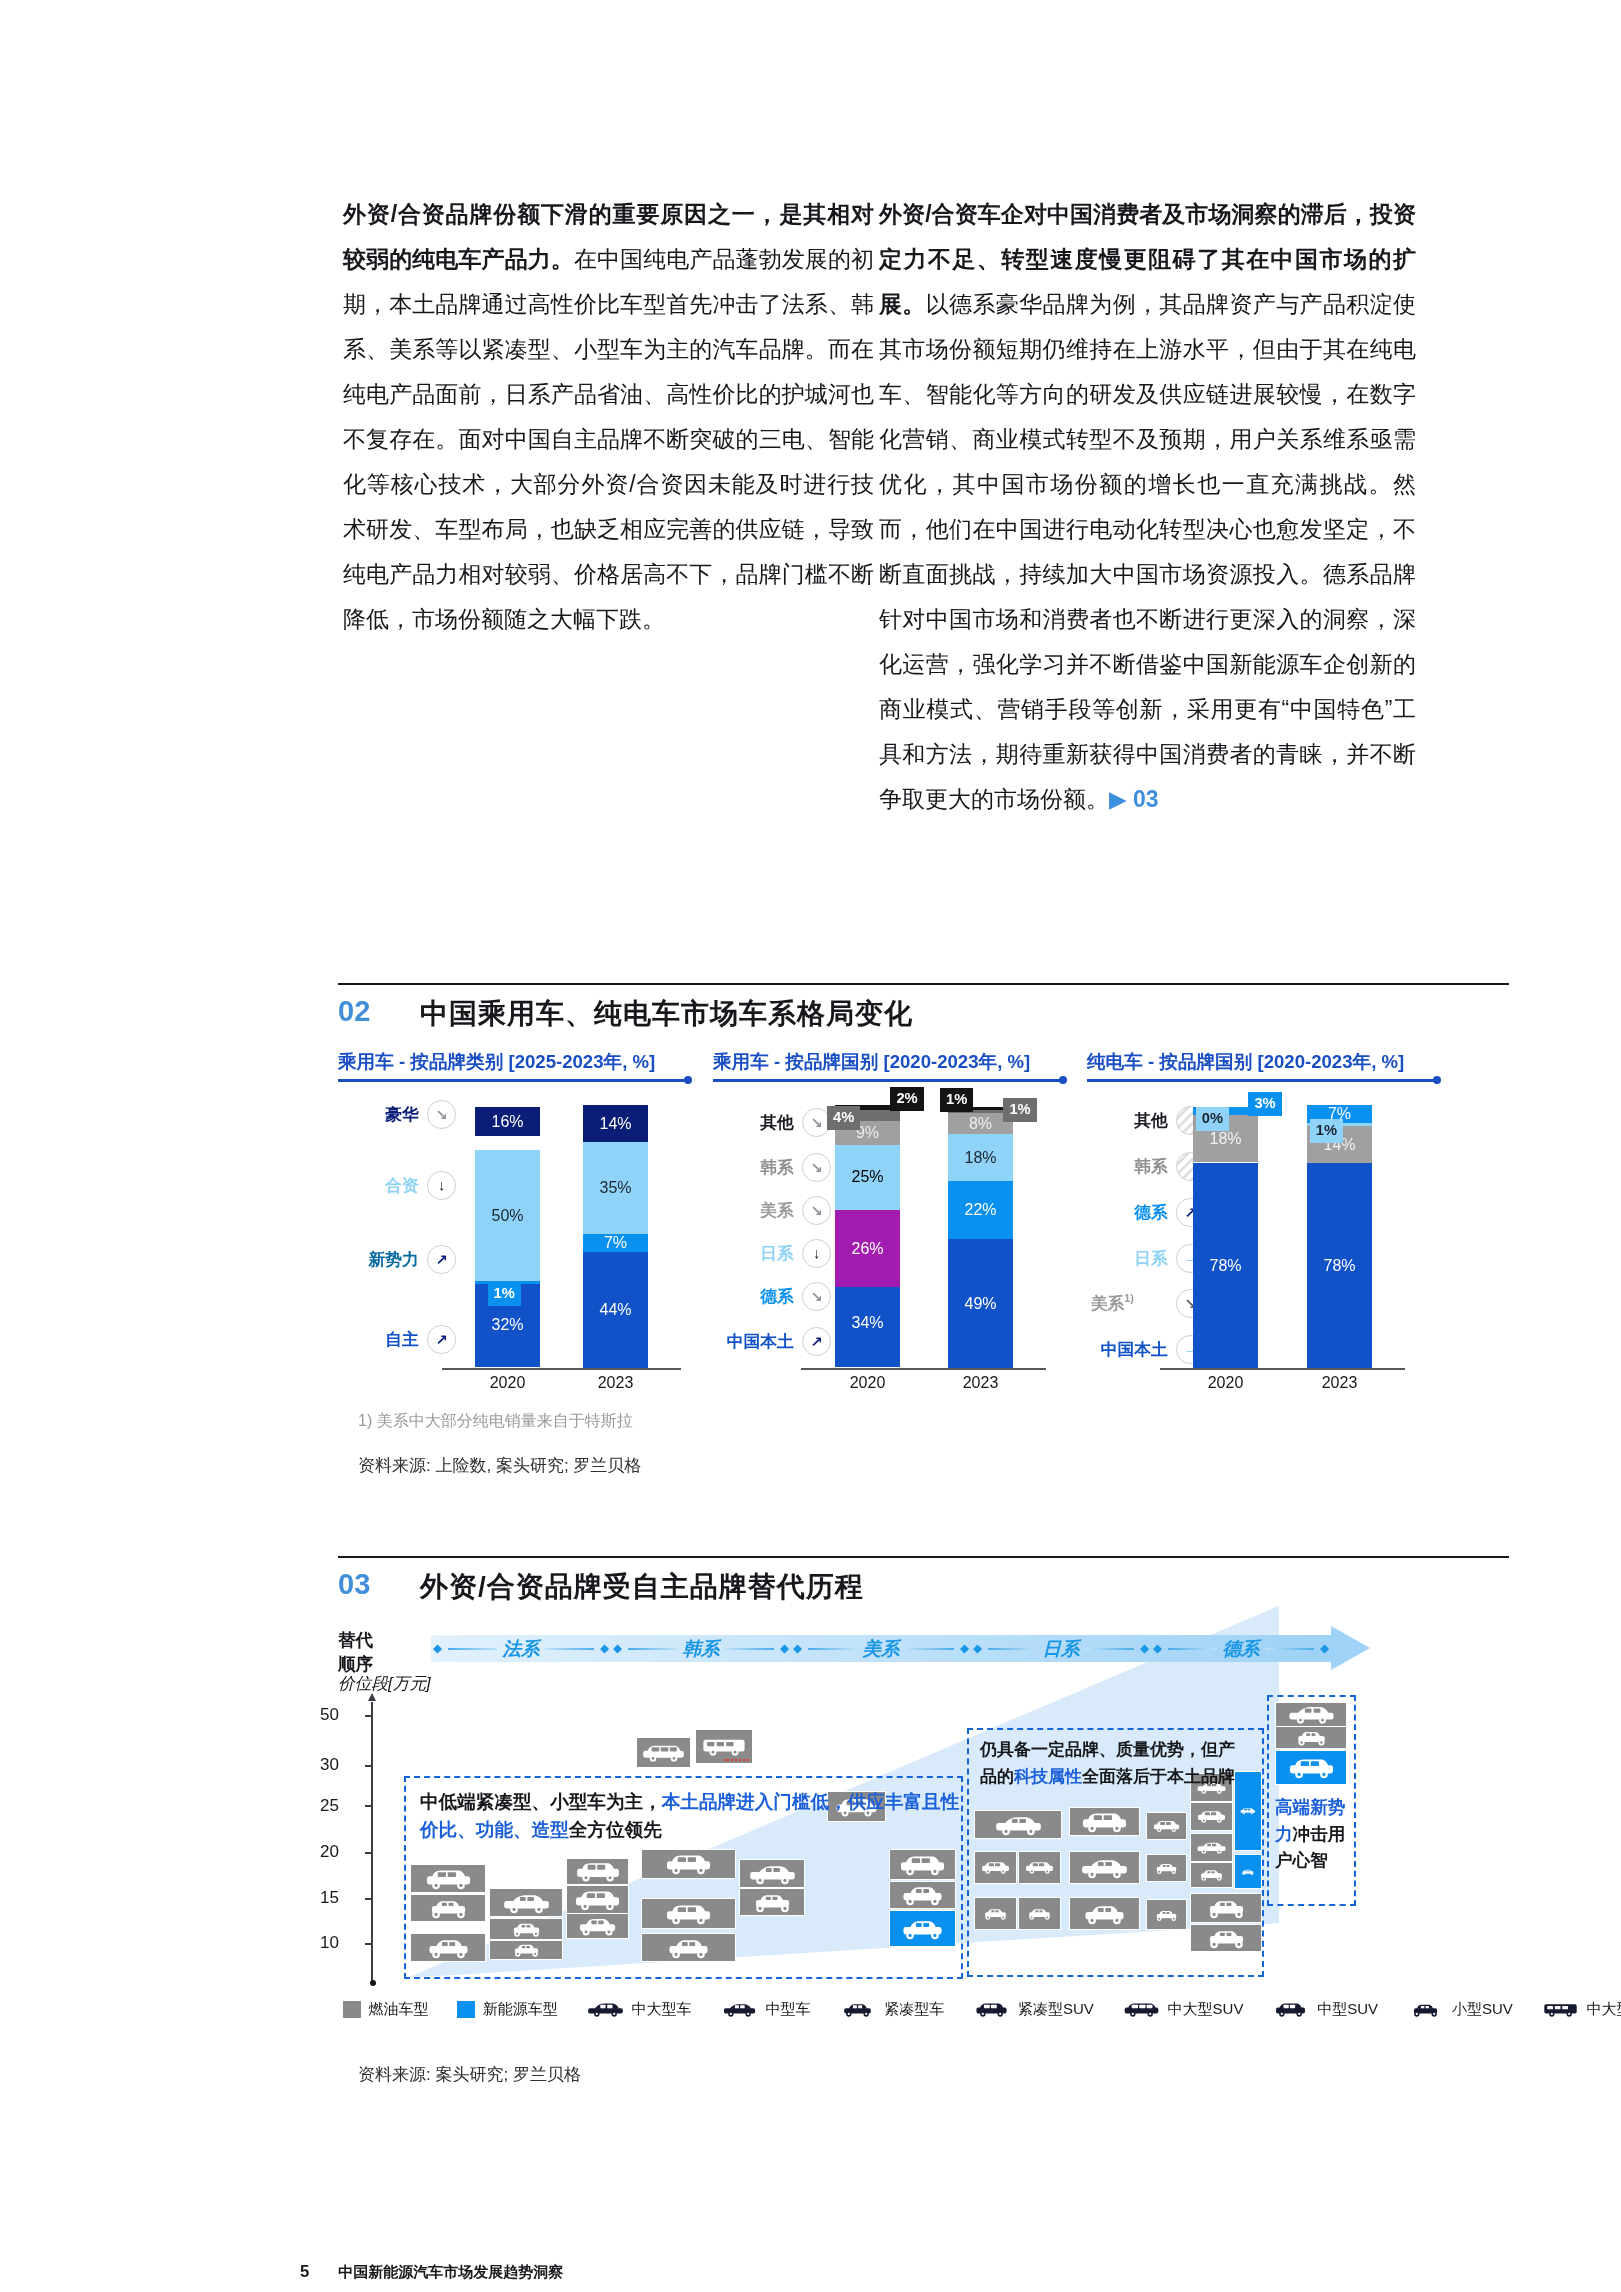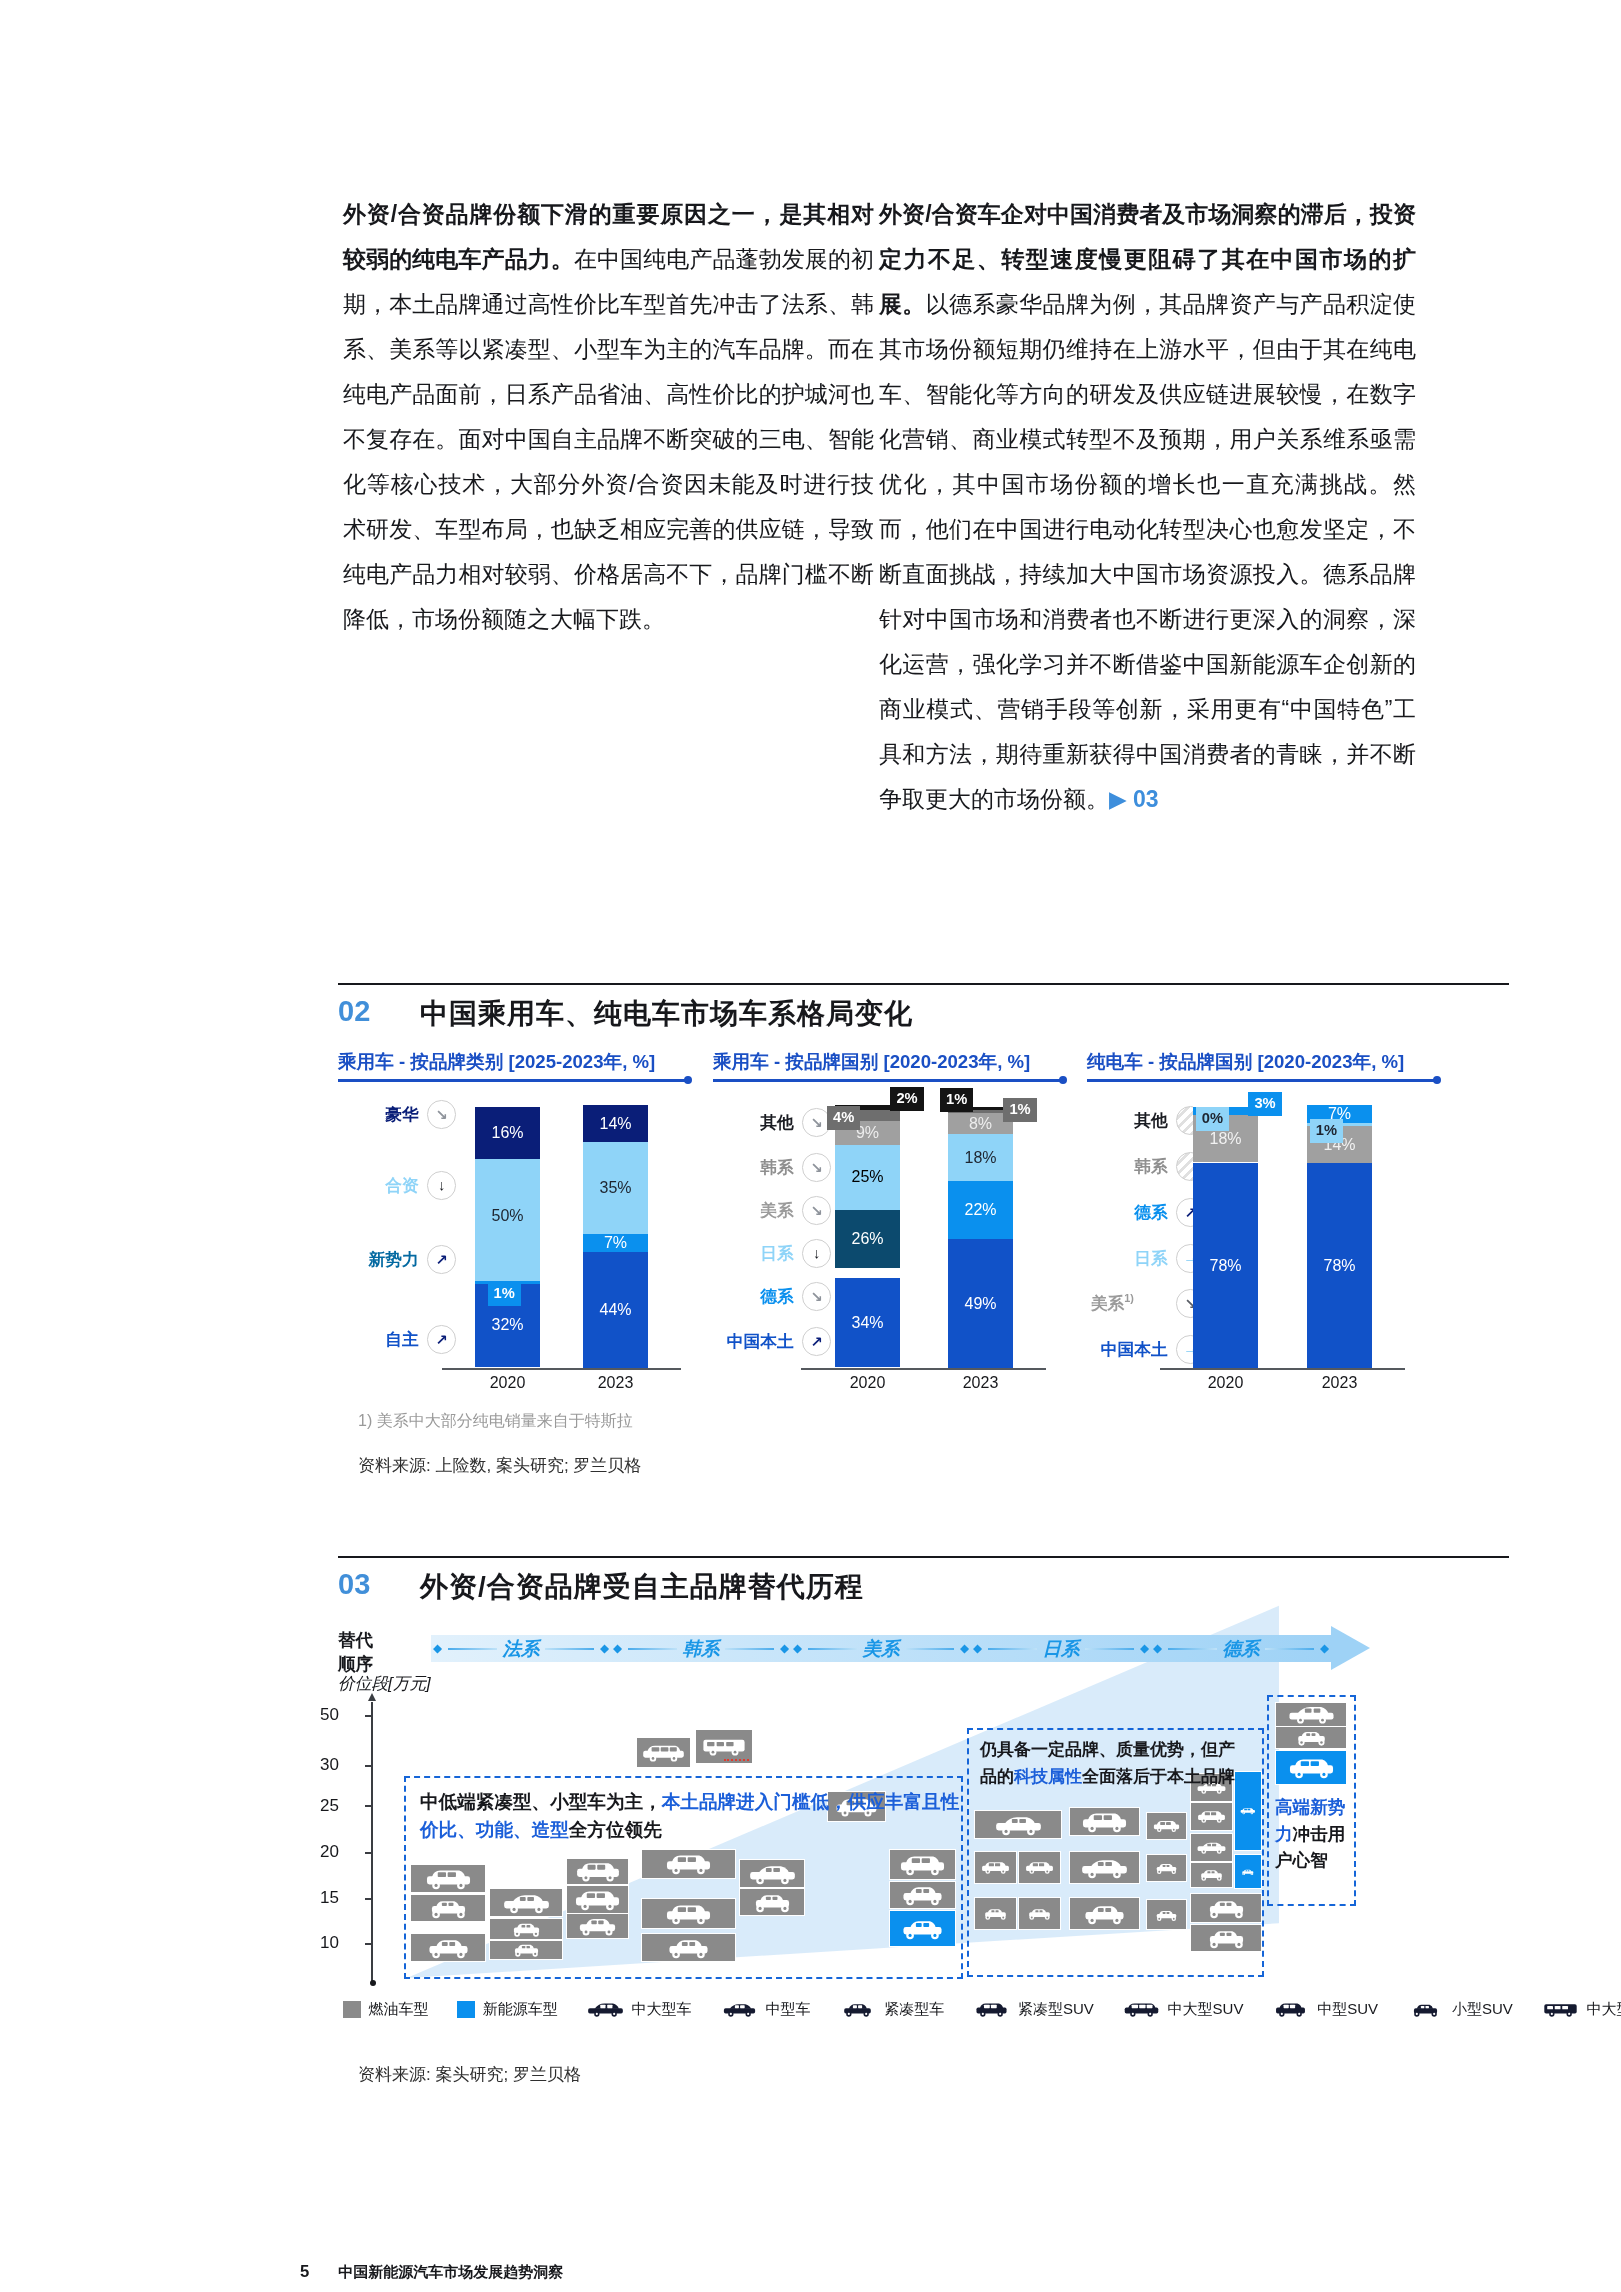--- a/index.html
+++ b/index.html
@@ -101,21 +101,21 @@
         </div>
         <div class="bar" style="left: 137px; top: 0px; height: 319px;">
           <div class="seg" style="top: 234px; height: 84px; background: rgb(17, 82, 200);">
             <span class="seg-label" style="color: rgb(255, 255, 255);">32%</span>
           </div>
           <div class="seg" style="top: 232px; height: 2.6px; background: rgb(10, 144, 238);"></div>
           <div class="chip" style="background: rgb(10, 144, 238); color: rgb(255, 255, 255); top: 233px; left: 12.7px;">1%</div>
           <div class="seg" style="top: 101px; height: 131px; background: rgb(143, 212, 248);">
             <span class="seg-label" style="color: rgb(30, 37, 48);">50%</span>
           </div>
-          <div class="seg" style="top: 58px; height: 52px; background: rgb(10, 30, 120);">
+          <div class="seg" style="top: 58px; height: 29px; background: rgb(10, 30, 120);">
             <span class="seg-label" style="color: rgb(255, 255, 255);">16%</span>
           </div>
         </div>
         <div class="cat-label" style="left: 137px;">2020</div>
         <div class="bar" style="left: 245px; top: 0px; height: 319px;">
           <div class="seg" style="top: 203px; height: 116px; background: rgb(17, 82, 200);">
             <span class="seg-label" style="color: rgb(255, 255, 255);">44%</span>
           </div>
           <div class="seg" style="top: 185px; height: 18.4px; background: rgb(10, 144, 238);">
             <span class="seg-label" style="color: rgb(255, 255, 255);">7%</span>
@@ -154,21 +154,21 @@
           <span class="lg-circle" style="color: rgb(142, 147, 155);">↘</span>
         </div>
         <div class="lg-item" style="top: 278px;">
           <span class="lg-label" style="color: rgb(17, 82, 200);">中国本土</span>
           <span class="lg-circle" style="color: rgb(10, 30, 120);">↗</span>
         </div>
         <div class="bar" style="left: 122px; top: 0px; height: 319px;">
           <div class="seg" style="top: 229px; height: 89px; background: rgb(17, 82, 200);">
             <span class="seg-label" style="color: rgb(255, 255, 255);">34%</span>
           </div>
-          <div class="seg" style="top: 161px; height: 58px; background: #0c4a6e;">
+          <div class="seg" style="top: 161px; height: 77px; background: #a21caf;">
             <span class="seg-label" style="color: rgb(255, 255, 255);">26%</span>
           </div>
           <div class="seg" style="top: 95px; height: 66px; background: rgb(143, 212, 248);">
             <span class="seg-label" style="color: #000000;">25%</span>
           </div>
           <div class="seg" style="top: 72px; height: 23.6px; background: rgb(160, 160, 160);">
             <span class="seg-label" style="color: rgb(237, 237, 237);">9%</span>
           </div>
           <div class="seg" style="top: 61px; height: 10.5px; background: rgb(110, 110, 110);"></div>
           <div class="chip" style="background: rgb(110, 110, 110); color: rgb(255, 255, 255); top: 57px; left: -7.8px;">4%</div>

